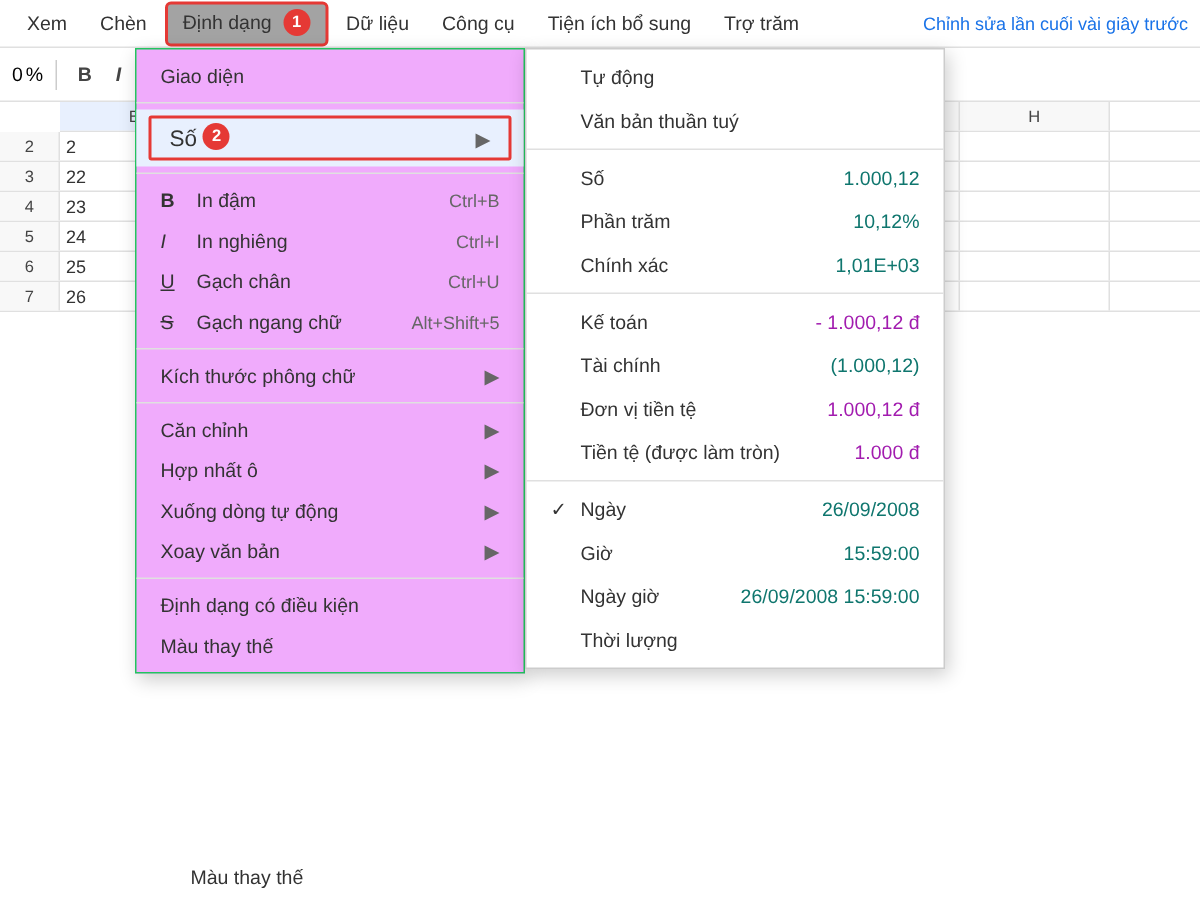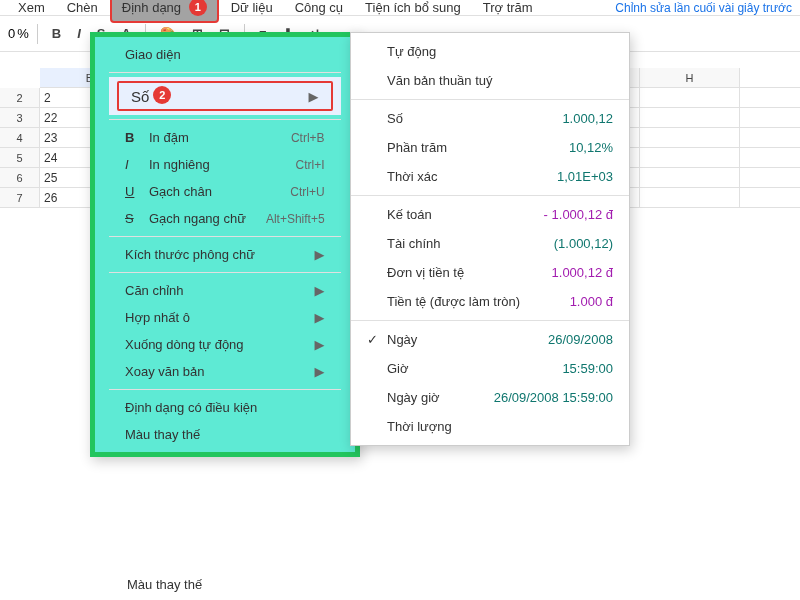--- a/index.html
+++ b/index.html
@@ -17,21 +17,21 @@
     .spreadsheet-bg {
       position: absolute;
       top: 0; left: 0; right: 0; bottom: 0;
       background: #fff;
     }
 
     
     .menu-bar {
       display: flex;
       align-items: center;
-      height: 16px;
+      height: 32px;
       background: #fff;
       border-bottom: 1px solid #e0e0e0;
       padding: 0 8px;
       gap: 2px;
       position: relative;
       z-index: 10;
     }
     .menu-item {
       padding: 4px 10px;
       cursor: pointer;
@@ -145,25 +145,25 @@
     .dropdown-container {
       position: absolute;
       top: 32px;
       left: 0;
       z-index: 100;
       display: flex;
     }
 
     
     .primary-menu {
-      background: #5eead4;
-      border: 5px solid #22c55e;
+      background: #f0abfc;
+      border: 1px solid #22c55e;
       box-shadow: 2px 4px 12px rgba(0,0,0,0.2);
       min-width: 260px;
-      padding: 4px 14px;
+      padding: 4px 0;
     }
     .primary-menu-item {
       display: flex;
       align-items: center;
       padding: 6px 16px;
       cursor: pointer;
       font-size: 13px;
       color: #333;
       white-space: nowrap;
       position: relative;
@@ -484,21 +484,21 @@
         <span>Số</span>
         <span class="value">1.000,12</span>
       </div>
       <div class="secondary-menu-item">
         <span class="no-check"></span>
         <span>Phần trăm</span>
         <span class="value">10,12%</span>
       </div>
       <div class="secondary-menu-item">
         <span class="no-check"></span>
-        <span>Thời xác</span>
+        <span>Chính xác</span>
         <span class="value">1,01E+03</span>
       </div>
       <div class="sec-separator"></div>
       <div class="secondary-menu-item">
         <span class="no-check"></span>
         <span>Kế toán</span>
         <span class="value-red">- 1.000,12 đ</span>
       </div>
       <div class="secondary-menu-item">
         <span class="no-check"></span>

